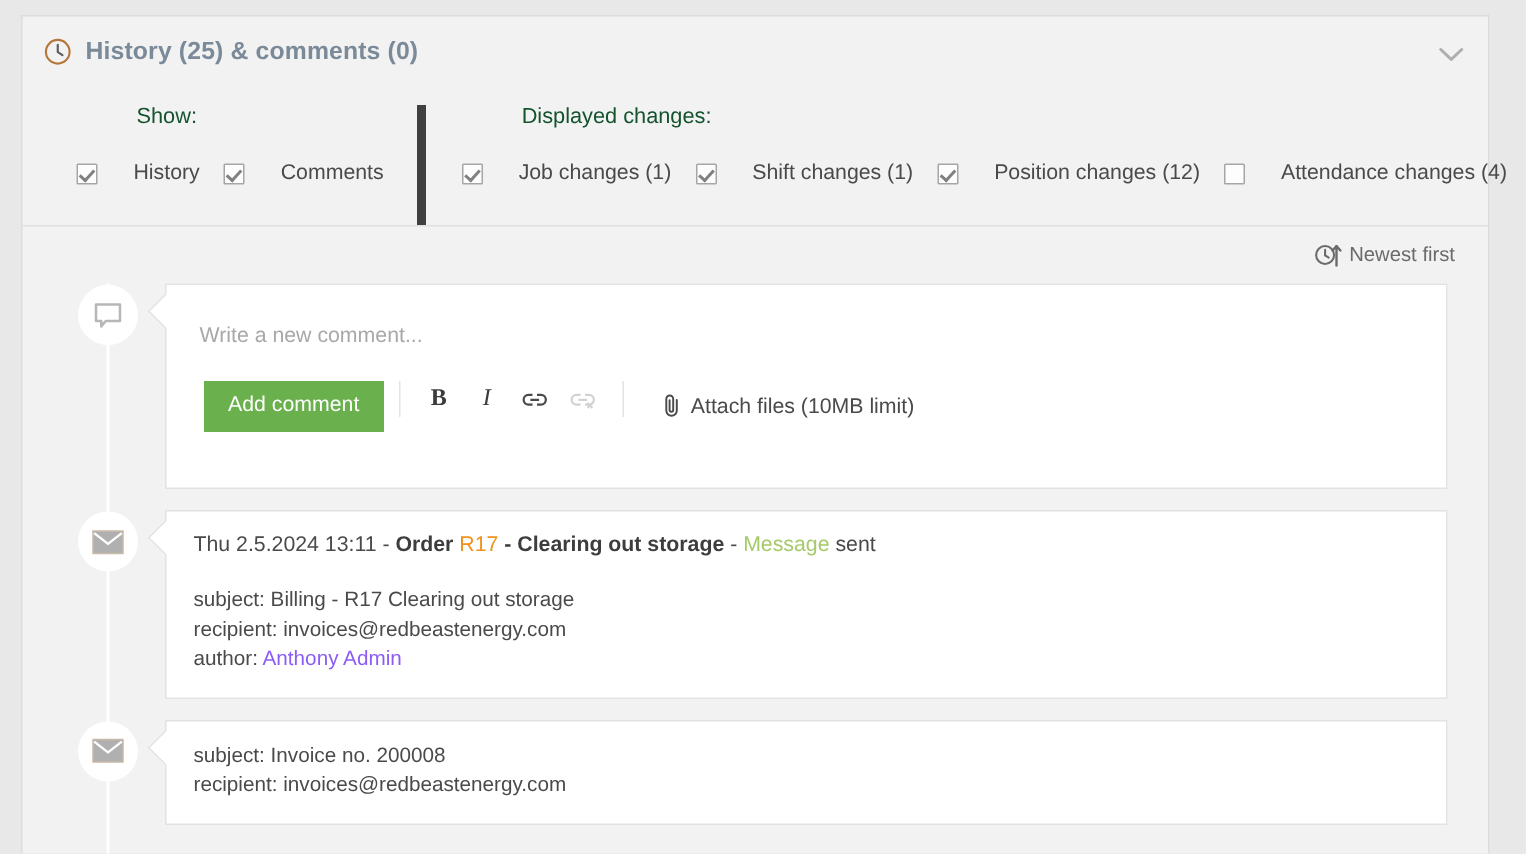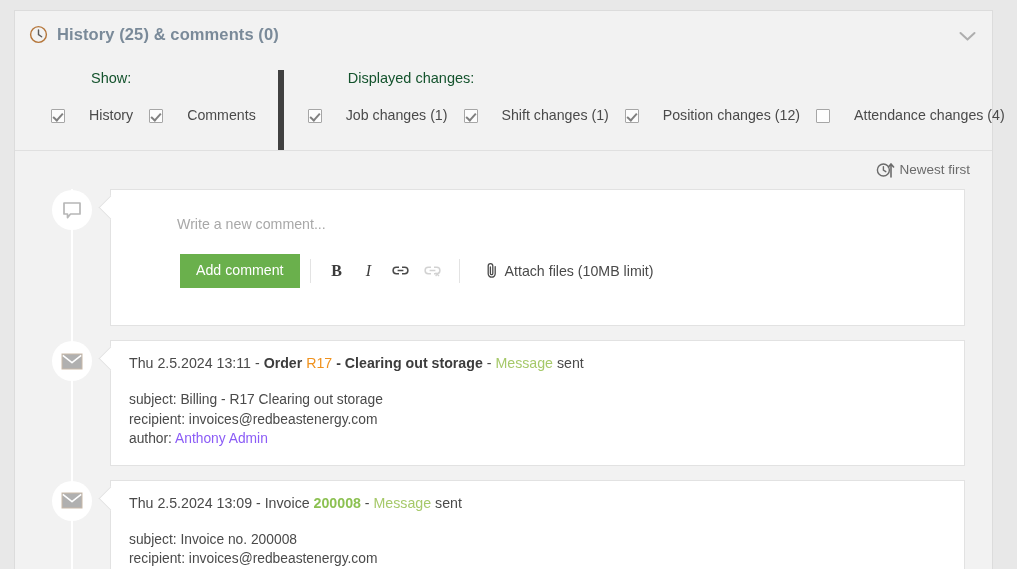--- a/index.html
+++ b/index.html
@@ -137,42 +137,40 @@
     flex: none;
     display: flex; align-items: center; justify-content: center;
   }
   .card {
     position: relative;
     margin-left: 18px;
     margin-right: 27px;
     flex: 1;
     background: #ffffff;
     border: 1px solid #e2e2e2;
-    padding-left: 44px;
   }
   .card::before {
     content: "";
     position: absolute;
     left: -9px; top: 9px;
     width: 16px; height: 16px;
     background: #ffffff;
     border-left: 1px solid #e2e2e2;
     border-bottom: 1px solid #e2e2e2;
     transform: rotate(45deg);
   }
   
   .comment-card { min-height: 137px; }
   .comment-placeholder {
     padding: 26px 22px 0 22px;
     color: #a8a8a8;
     font-size: 14.2px;
   }
   .editor-toolbar {
     display: flex;
-    align-items: center;
     padding: 22px 0 22px 25px;
   }
   .add-comment-btn {
     background: #6ab04c;
     color: #ffffff;
     border: none;
     font-family: "Liberation Sans", sans-serif;
     font-size: 14.2px;
     padding: 9px 16px;
     cursor: pointer;
@@ -349,23 +347,20 @@
       </div>
 
       <div class="tl-row">
         <div class="tl-bullet">
           <svg width="22" height="17" viewBox="0 0 22 17">
             <rect x="1" y="1" width="20" height="15" fill="#b0b0b0" stroke="#c9b9a8" stroke-width="1"></rect>
             <path d="M1.8 2.4 L11 9.6 L20.2 2.4" fill="none" stroke="#ffffff" stroke-width="1.6" stroke-linejoin="round"></path>
           </svg>
         </div>
         <div class="card entry-card">
-          <div class="entry-head">
-            <span>Thu 2.5.2024 13:09</span><span> - </span><span>Invoice</span> <span class="ref-green">200008</span><span> - </span><span class="lnk-green">Message</span><span> sent</span>
-          </div>
           <div class="entry-body">
             <div><span>subject: </span><span>Invoice no. 200008</span></div>
             <div><span>recipient: </span><span>invoices@redbeastenergy.com</span></div>
             <div></div>
           </div>
         </div>
       </div>
 
     </div>
   </div>

